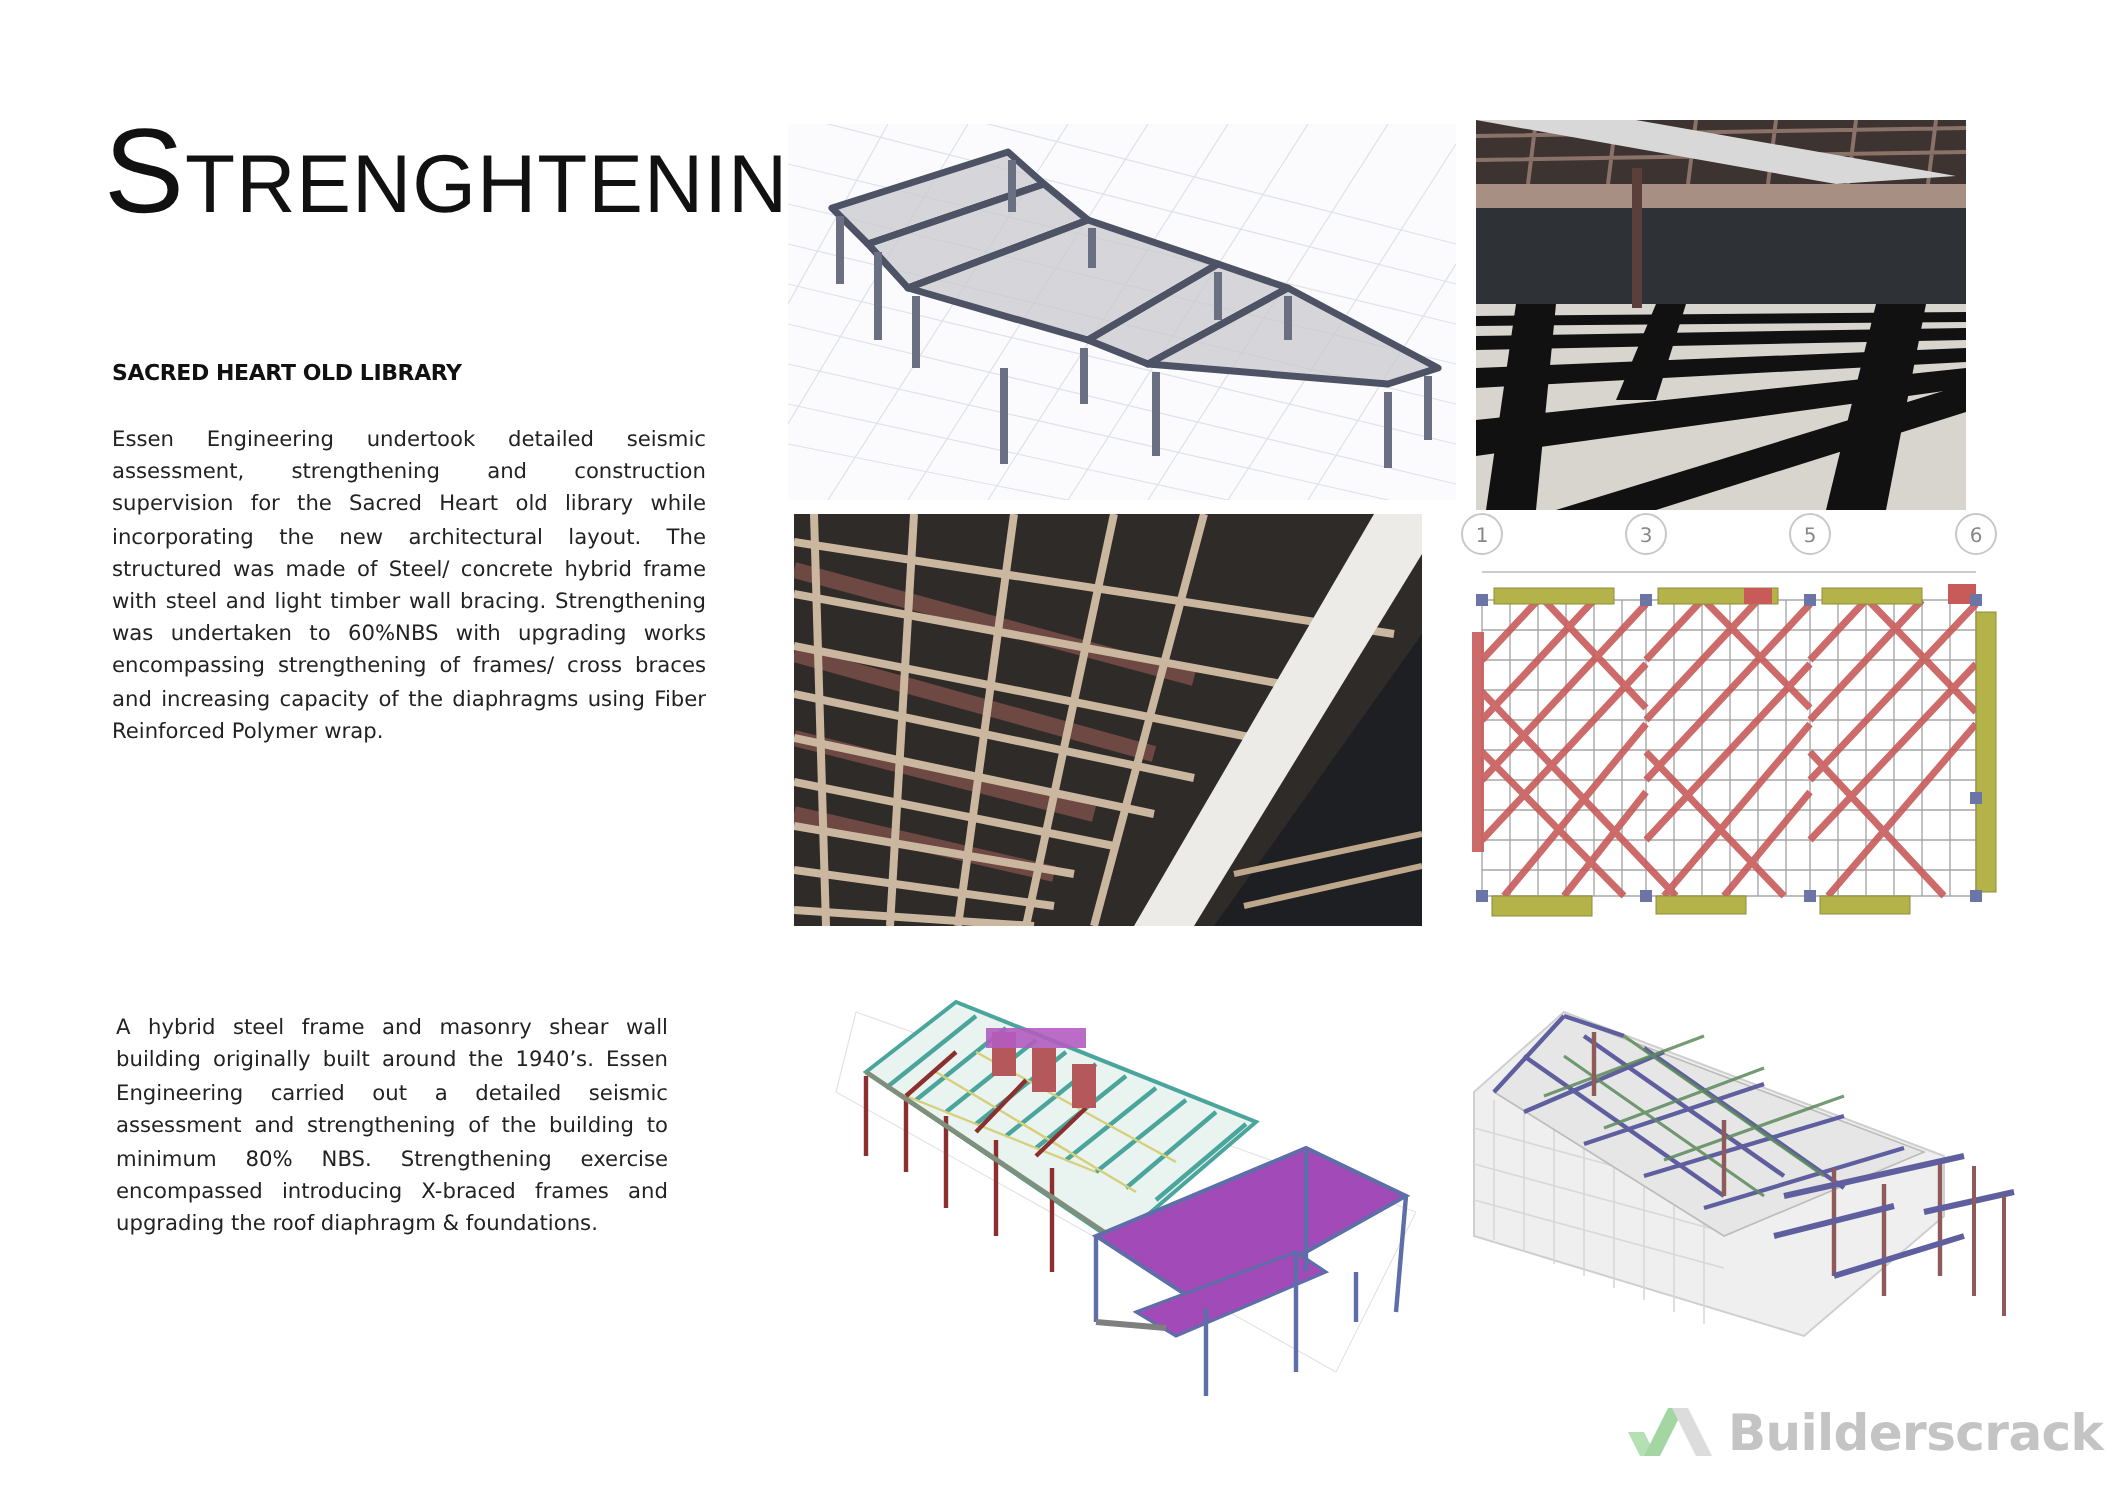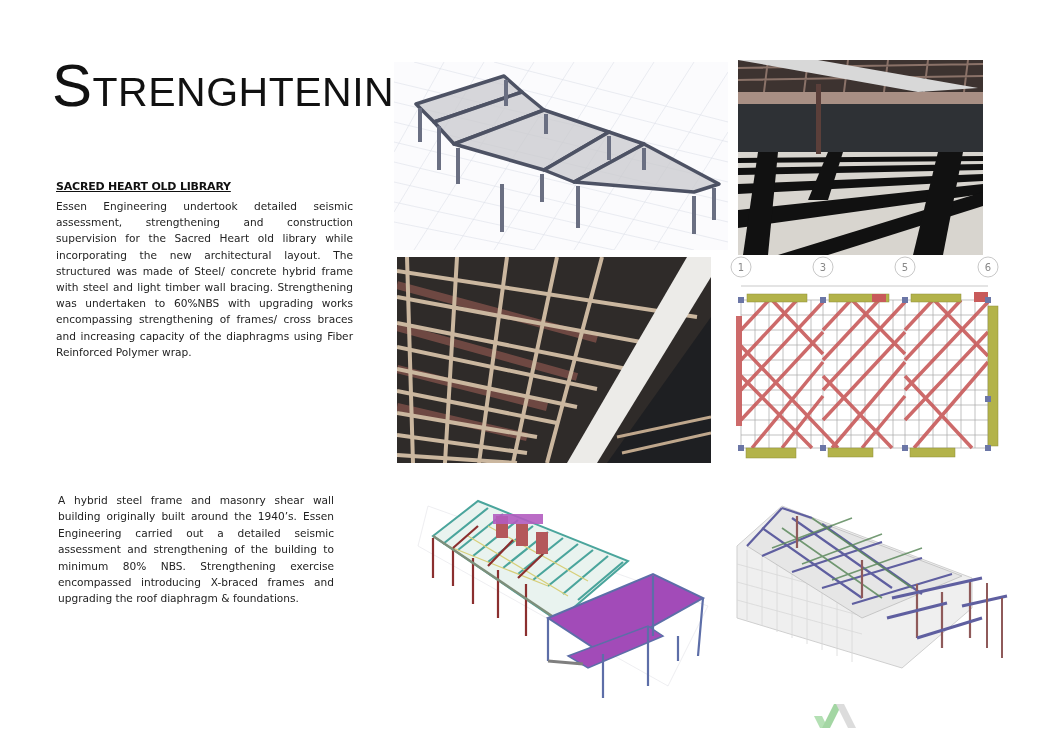--- a/index.html
+++ b/index.html
@@ -10,27 +10,27 @@
     position: absolute; left: 52px; top: 56px;
     font-family: "Liberation Sans", sans-serif;
     font-size: 41px; font-weight: 400; letter-spacing: 0.5px; color: #111;
     line-height: 1;
   }
   .title .cap { font-size: 60px; }
 
   .section { position: absolute; }
   .sec-heading {
     font-family: "DejaVu Sans", sans-serif;
-    font-size: 11px; font-weight: 700; text-decoration: underline;
+    font-size: 11px; font-weight: 700; 
     color: #111; letter-spacing: -0.2px;
   }
   .sec-body {
     font-family: "DejaVu Sans", sans-serif;
     font-size: 10.6px; line-height: 16.2px; color: #222;
-    text-align: justify; margin-top: 5px;
+    text-align: justify; margin-top: 19px;
   }
   #sec1 { left: 56px; top: 180px; width: 297px; }
   #sec2 { left: 58px; top: 487px; width: 276px; }
   #sec2 .sec-body { line-height: 16.4px; }
 
   .figure { position: absolute; overflow: hidden; }
   .figure svg { display: block; width: 100%; height: 100%; }
 
   #img-model1 { left: 394px; top: 62px; width: 334px; height: 188px; }
   #img-frp { left: 738px; top: 60px; width: 245px; height: 195px; }
@@ -245,13 +245,14 @@
       </g>
   </svg>
 </div>
 
 <div class="watermark">
   <svg width="44" height="28" viewBox="0 0 44 28">
     <polygon points="0,14 8,14 14,26 6,26" fill="#b4e0b4"></polygon>
     <polygon points="8,26 20,2 28,2 16,26" fill="#a3d6a3"></polygon>
     <polygon points="22,2 30,2 42,26 34,26" fill="#dcdcdc"></polygon>
   </svg>
+  <span class="wm-text">Builderscrack</span>
 </div>
 
 </body></html>

